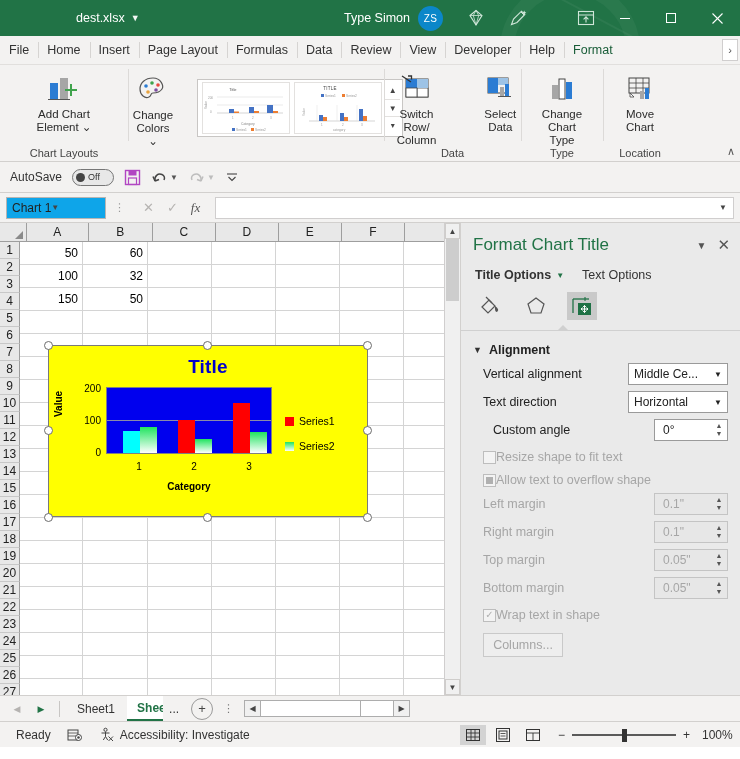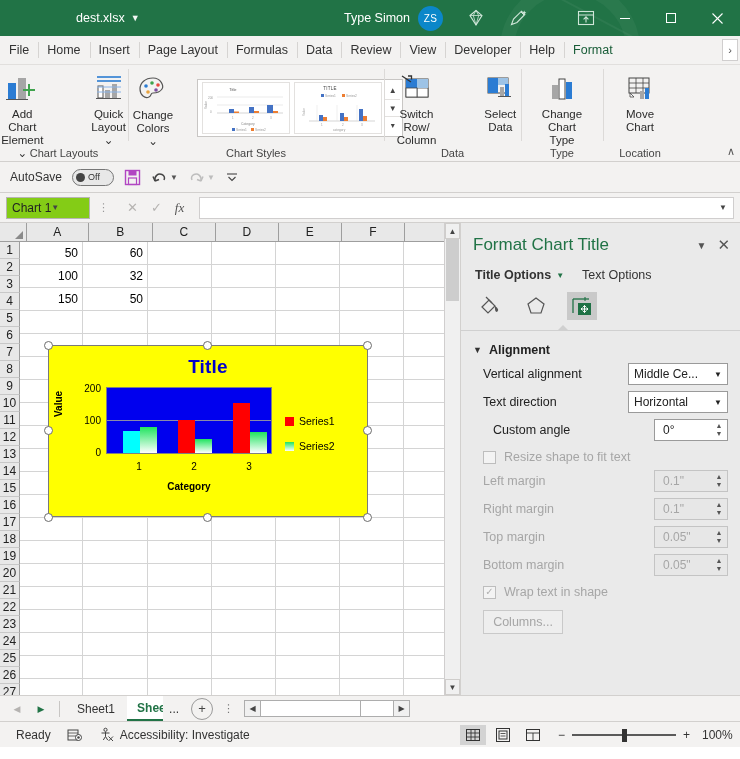--- a/index.html
+++ b/index.html
@@ -160,21 +160,21 @@
   .toggle .txt { font-size: 9px; color: #333; }
   .qicon { cursor: pointer; display: flex; align-items: center; gap: 2px; }
   .qcar { font-size: 8px; color: #555; }
 
   
   .fbar {
     height: 30px; background: #f3f2f1; display: flex; align-items: center;
     padding: 0 6px; gap: 5px; border-bottom: 1px solid #d2d0ce;
   }
   .namebox {
-    width: 84px; height: 22px; background: #84cc16; border: 1px solid #b7b5b3;
+    width: 100px; height: 22px; background: #0ea5e9; border: 1px solid #b7b5b3;
     display: flex; align-items: center; padding: 0 5px; font-size: 12px;
     color: #222; justify-content: flex-start; cursor: pointer;
   }
   .namebox .car { font-size: 8px; color: #444; }
   .fb-dots { color: #999; font-size: 11px; letter-spacing: 0; padding: 0 3px; }
   .fb-btns { display: flex; align-items: center; gap: 13px; padding: 0 10px; }
   .fb-btn { color: #b5b3b1; font-size: 13px; cursor: pointer; }
   .fb-fx { color: #555; font-style: italic; font-size: 13px; font-family: "Liberation Serif", serif; }
   .fb-input {
     flex: 1; height: 22px; background: #fff; border: 1px solid #d0cece;
@@ -335,21 +335,21 @@
     color: #222;
   }
   .pspin.dim { background: #e7e7e7; border-color: #c4c4c4; color: #a6a6a6; }
   .pspin .val { flex: 1; }
   .spinbtns {
     display: flex; flex-direction: column; width: 16px; height: 100%;
     align-items: center; justify-content: center; cursor: pointer;
   }
   .spinbtns span { font-size: 7px; line-height: 8px; color: #555; }
   .pcheckrow {
-    display: flex; align-items: center; gap: 8px; padding: 9px 0 0 22px;
+    display: flex; align-items: center; padding: 9px 0 0 22px;
     font-size: 12.5px; color: #a6a6a6;
   }
   .pcheck {
     width: 13px; height: 13px; border: 1px solid #bdbdbd; background: #f3f3f3;
     display: flex; align-items: center; justify-content: center;
   }
   .pcheck.filled::after {
     content: ""; width: 7px; height: 7px; background: #b0b0b0;
   }
   .pcheck.ticked::after {
@@ -520,38 +520,20 @@
               <rect x="3" y="10" width="8" height="16" fill="#2b7cd3"></rect>
               <rect x="13" y="5" width="8" height="21" fill="#a6a6a6"></rect>
               <line x1="1" y1="26.5" x2="23" y2="26.5" stroke="#555" stroke-width="1"></line>
               <line x1="18" y1="17" x2="30" y2="17" stroke="#3fa34d" stroke-width="2"></line>
               <line x1="24" y1="11" x2="24" y2="23" stroke="#3fa34d" stroke-width="2"></line>
             </svg>
           </div>
           <div class="lbl">
             <span>Add Chart</span><br>
             <span>Element ⌄</span>
-          </div>
-        </div>
-        <div class="rbtn">
-          <div class="ico">
-            <svg width="32" height="32" viewBox="0 0 32 32">
-              <line x1="4" y1="4" x2="28" y2="4" stroke="#2b7cd3" stroke-width="1.6"></line>
-              <line x1="4" y1="8" x2="28" y2="8" stroke="#2b7cd3" stroke-width="1.6"></line>
-              <rect x="5" y="13" width="5" height="12" fill="#fff" stroke="#555" stroke-width="1"></rect>
-              <rect x="12" y="17" width="5" height="8" fill="#a6a6a6"></rect>
-              <rect x="19" y="11" width="5" height="14" fill="#a6a6a6"></rect>
-              <line x1="4" y1="14" x2="28" y2="14" stroke="#8ab4e8" stroke-width="1"></line>
-              <line x1="4" y1="19" x2="28" y2="19" stroke="#8ab4e8" stroke-width="1"></line>
-              <line x1="3" y1="25.5" x2="28" y2="25.5" stroke="#555" stroke-width="1"></line>
-            </svg>
-          </div>
-          <div class="lbl">
-            <span>Quick</span><br>
-            <span>Layout ⌄</span>
           </div>
         </div>
       </div>
       <div class="rgroup-label">Chart Layouts</div>
     </div>
 
     <div class="rgroup" style="width:256px">
       <div class="rgroup-items" style="align-items:center;padding-top:0">
         <div class="rbtn" style="margin-top:6px">
           <div class="ico">
@@ -619,21 +601,20 @@
               <text x="10" y="33" font-size="3.2" fill="#999" transform="rotate(-90 10 33)">Value</text>
             </svg>
           </div>
           <div class="gscroll">
             <div class="gsbtn">▲</div>
             <div class="gsbtn">▼</div>
             <div class="gsbtn">▾</div>
           </div>
         </div>
       </div>
-      <div class="rgroup-label">Chart Styles</div>
     </div>
 
     <div class="rgroup" style="width:137px">
       <div class="rgroup-items">
         <div class="rbtn">
           <div class="ico">
             <svg width="34" height="32" viewBox="0 0 34 32">
               <rect x="7" y="6" width="22" height="18" fill="none" stroke="#444" stroke-width="1"></rect>
               <rect x="7" y="6" width="11" height="9" fill="#2b7cd3"></rect>
               <rect x="18" y="15" width="11" height="9" fill="#fff" stroke="#444" stroke-width=".8"></rect>
@@ -1176,20 +1157,24 @@
             <span>▼</span>
           </span>
         </div>
       </div>
 
       <div class="pcheckrow">
         <span class="pcheck"></span>
         <span>Resize shape to fit text</span>
       </div>
 
+      <div class="pcheckrow">
+        <span class="pcheck filled"></span>
+        <span>Allow text to overflow shape</span>
+      </div>
 
       <div class="prow dim">
         <span class="plabel">Left margin</span>
         <div class="pspin dim">
           <span class="val">0.1"</span>
           <span class="spinbtns">
             <span>▲</span>
             <span>▼</span>
           </span>
         </div>

